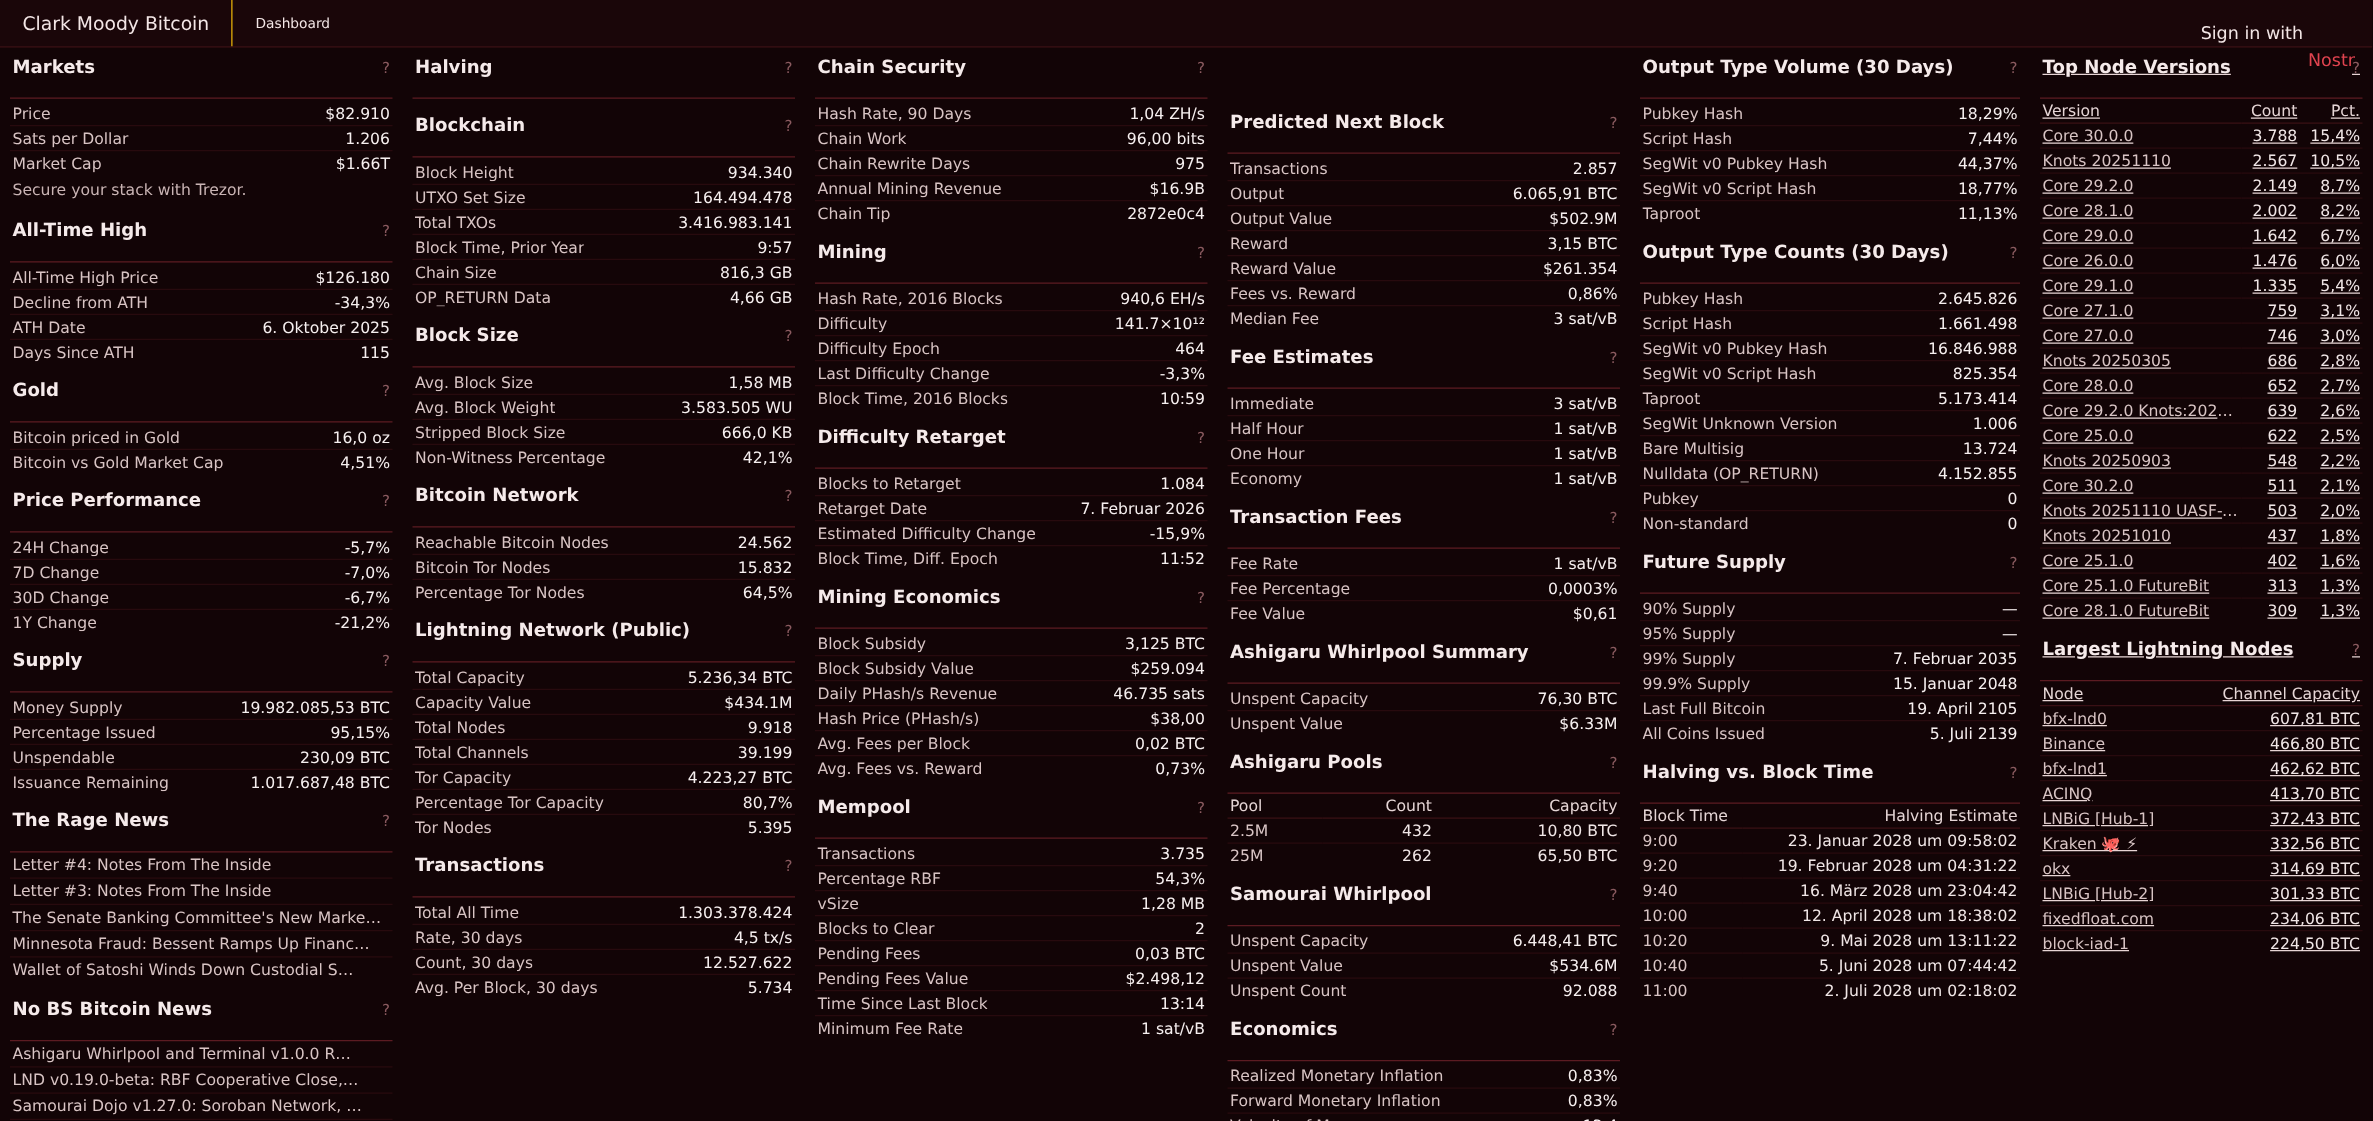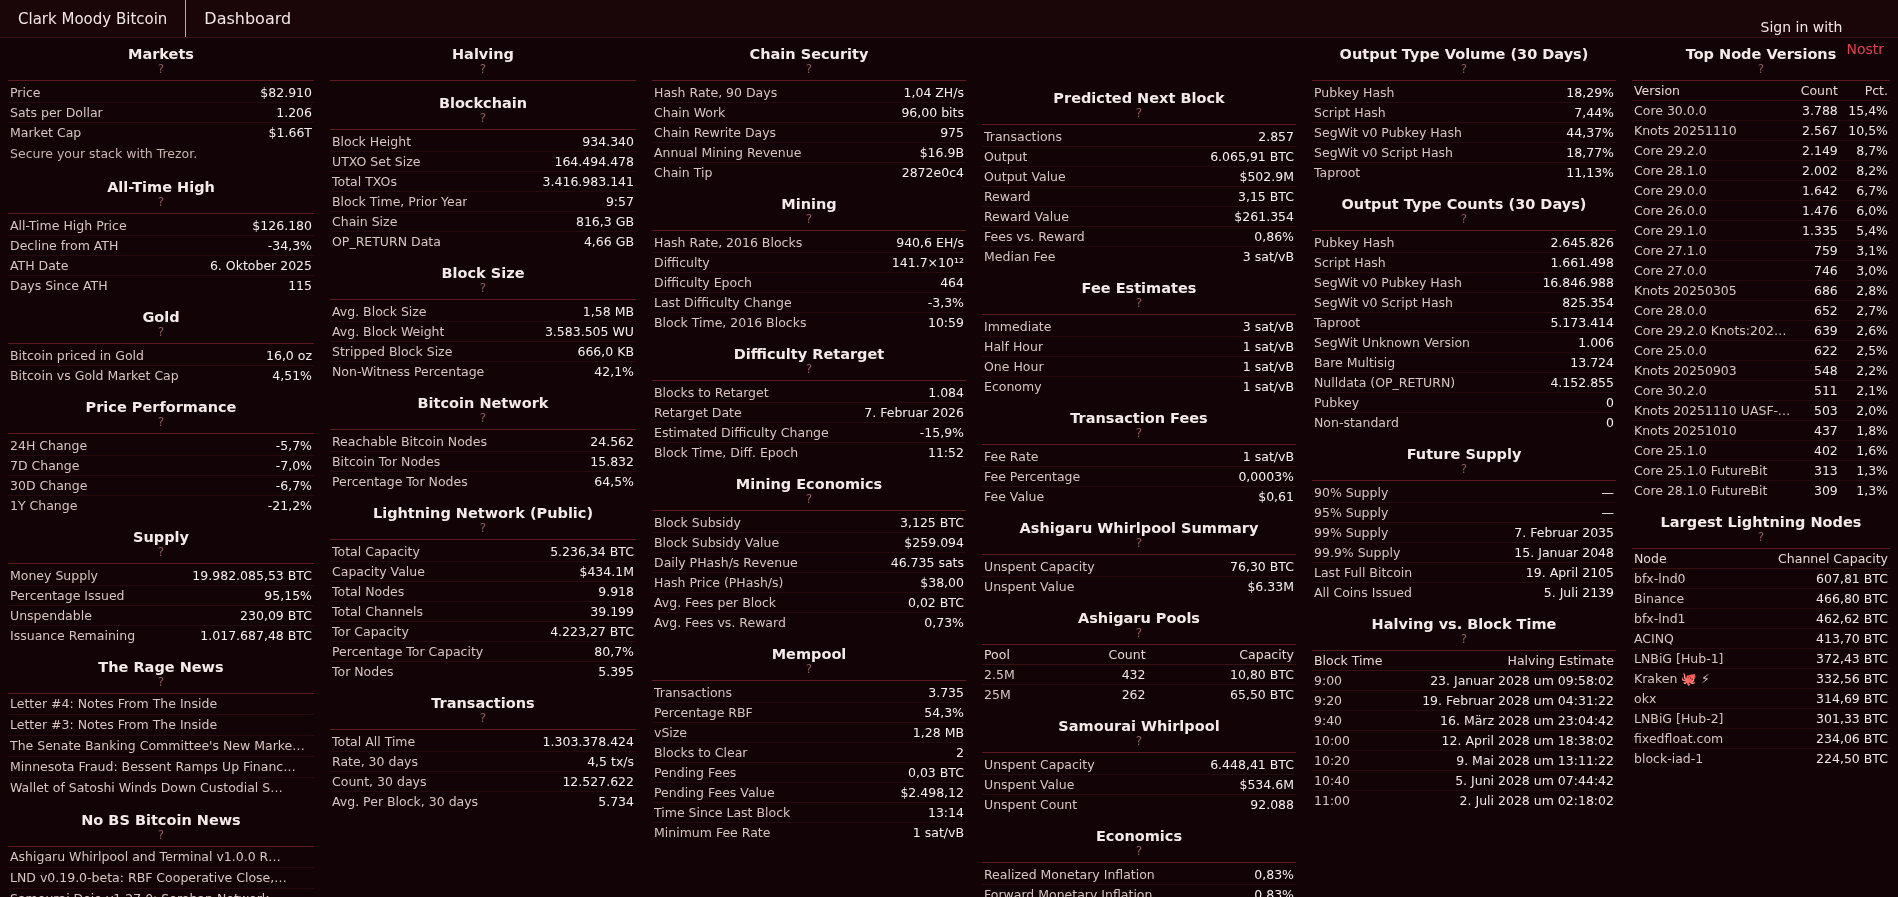--- a/index.html
+++ b/index.html
@@ -25,21 +25,21 @@
     display: flex; align-items: center;
     padding: 0 18px;
     font-size: 15px;
     color: #f3e6e6;
     border-right: 1px solid #eab308;
     white-space: nowrap;
   }
   #navtab {
     display: flex; align-items: center;
     padding: 0 18px;
-    font-size: 16px;
+    font-size: 11px;
     color: #f3e6e6;
     white-space: nowrap;
   }
   #signin {
     position: absolute;
     right: 14px; top: 16px; bottom: 0;
     display: flex; align-items: center;
     font-size: 14px;
     color: #f3e6e6;
     white-space: nowrap;
@@ -53,32 +53,31 @@
     padding: 6px 0 0 0;
     gap: 0;
     height: 859px;
   }
   .col { padding: 0 8px; }
   .col-0 { width: 322px; }
   .col-1 { width: 322px; }
   .col-2 { width: 330px; }
   .col-3 { width: 330px; margin-top: 44px; }
   .col-4 { width: 320px; }
-  .col-5 { width: 274px; }
+  .col-5 { width: 274px; text-decoration: underline; }
 
   
   .widget { margin-bottom: 12px; }
   .wtitle {
     display: flex; align-items: center; justify-content: space-between;
     font-size: 14.5px;
     font-weight: bold;
     color: #f5eaea;
-    padding: 2px 2px 4px 2px;
+    padding: 2px 2px 16px 2px;
     border-bottom: 1px solid #5c1b22;
-    flex-direction: column;
   }
   .wtitle .qmark {
     color: #8a5a5f;
     font-size: 12px;
     font-weight: normal;
     cursor: pointer;
   }
   .rows { padding-top: 2px; }
   .row {
     display: flex;

